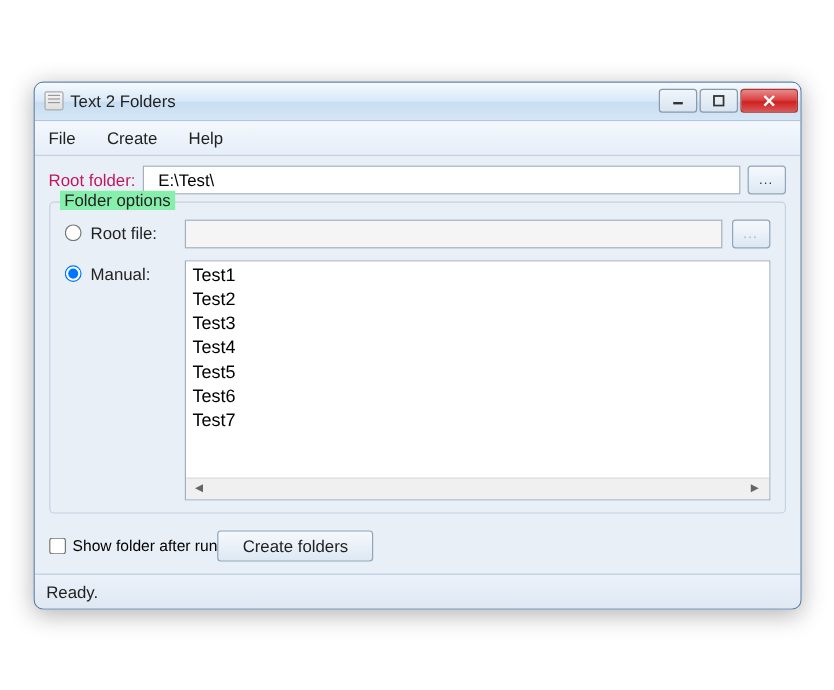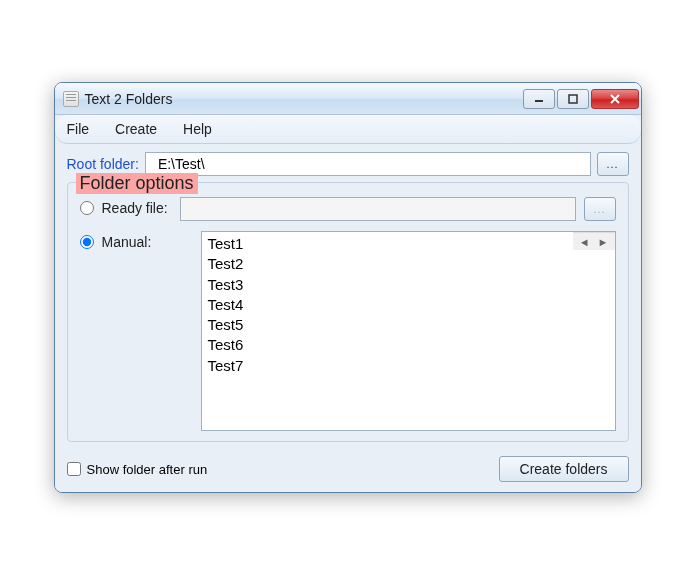--- a/index.html
+++ b/index.html
@@ -7,21 +7,21 @@
   font-family: 'Segoe UI', Tahoma, sans-serif;
   font-size: 13px;
   background: #fff;
   display: flex;
   align-items: center;
   justify-content: center;
   width: 695px;
   height: 575px;
 }
 .window {
-  width: 588px;
+  width: 640px;
   background: linear-gradient(to bottom, #e8f1fb 0%, #d5e4f3 100%);
   border: 1px solid #5a7fa8;
   border-radius: 8px;
   box-shadow: 0 4px 20px rgba(0,0,0,0.3);
   overflow: hidden;
 }
 .titlebar {
   height: 32px;
   background: linear-gradient(to bottom, #f5faff 0%, #d8e7f7 50%, #c8ddf2 51%, #d5e6f5 100%);
   display: flex;
@@ -68,39 +68,38 @@
   background: linear-gradient(to bottom, #e68a8a 0%, #d44 45%, #c22 55%, #d55 100%);
   border-color: #a33;
 }
 .win-btn svg { display: block; }
 .menubar {
   background: linear-gradient(to bottom, #f4f8fd, #e6eef8);
   border-bottom: 1px solid #c0d0e0;
   padding: 4px 8px;
   display: flex;
   gap: 18px;
-  border-radius: 13px;
 }
 .menu-item {
   font-size: 14px;
   color: #222;
   cursor: pointer;
   padding: 2px 4px;
 }
 .client {
   background: #e9eff7;
   padding: 8px 12px 0 12px;
 }
 .row {
   display: flex;
   align-items: center;
   gap: 6px;
   margin-bottom: 6px;
 }
-.label { font-size: 14px; color: #1d4ed8; }
+.label { font-size: 14px; color: #be185d; }
 .text-input {
   flex: 1;
   height: 24px;
   border: 1px solid #a0b0c0;
   background: #fff;
   padding: 0 12px;
   font-size: 14px;
   font-family: inherit;
 }
 .text-input:disabled { background: #f5f5f5; color: #888; }
@@ -124,23 +123,23 @@
   border-radius: 4px;
   padding: 14px 12px 10px 12px;
   margin-bottom: 10px;
   position: relative;
   background: #e9eff7;
 }
 .groupbox-title {
   position: absolute;
   top: -10px;
   left: 8px;
-  background: #fca5a5;
+  background: #86efac;
   padding: 0 4px;
-  font-size: 18px;
+  font-size: 14px;
   color: #222;
 }
 .radio-row {
   display: flex;
   align-items: flex-start;
   gap: 8px;
   margin-bottom: 10px;
 }
 .radio-row:last-child { margin-bottom: 0; }
 .radio {
@@ -153,22 +152,21 @@
   font-size: 14px;
   color: #222;
   padding-top: 3px;
 }
 .textarea-wrap {
   flex: 1;
   border: 1px solid #a0b0c0;
   background: #fff;
   height: 200px;
   display: flex;
-  flex-direction: row;
-  margin-left: 21px;
+  flex-direction: column;
 }
 .textarea {
   flex: 1;
   border: none;
   resize: none;
   padding: 2px 6px;
   font-size: 15px;
   font-family: inherit;
   line-height: 1.35;
   overflow-y: scroll;
@@ -182,21 +180,20 @@
   align-items: center;
   justify-content: space-between;
   padding: 0 2px;
   color: #666;
   font-size: 11px;
 }
 .hscroll span { cursor: pointer; padding: 0 4px; }
 .bottom-row {
   display: flex;
   align-items: center;
-  justify-content: space-between;
   padding: 4px 0 10px 0;
 }
 .checkbox-wrap { display: flex; align-items: center; gap: 6px; }
 .checkbox {
   width: 14px;
   height: 14px;
 }
 .create-btn {
   height: 26px;
   padding: 0 20px;
@@ -255,21 +252,21 @@
       <span class="label">Root folder:</span>
       <input class="text-input" value="E:\Test\" style="">
       <button class="browse-btn">...</button>
     </div>
 
     <div class="groupbox">
       <div class="groupbox-title">Folder options</div>
 
       <div class="radio-row">
         <input type="radio" name="mode" class="radio" style="">
-        <span class="radio-label">Ready file:</span>
+        <span class="radio-label">Root file:</span>
         <input class="text-input" disabled="" value="" style="">
         <button class="browse-btn" disabled="">...</button>
       </div>
 
       <div class="radio-row">
         <input type="radio" name="mode" class="radio" checked="" style="">
         <span class="radio-label">Manual:</span>
         <div class="textarea-wrap">
           <textarea class="textarea" style="">Test1
 Test2
@@ -289,14 +286,17 @@
     <div class="bottom-row">
       <label class="checkbox-wrap">
         <input type="checkbox" class="checkbox" style="">
         <span>Show folder after run</span>
       </label>
       <button class="create-btn">Create folders</button>
     </div>
 
   </div>
 
+  <div class="statusbar">
+    <span>Ready.</span>
+  </div>
 
 </div>
 
 </body></html>

